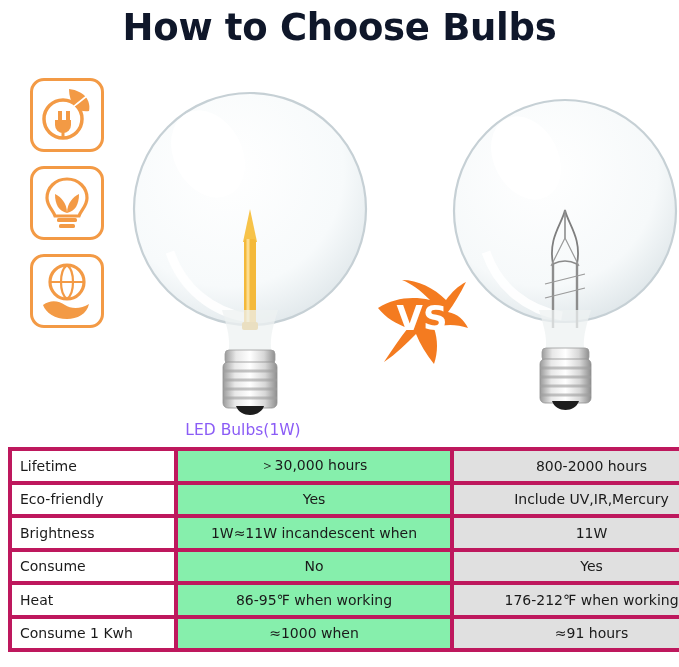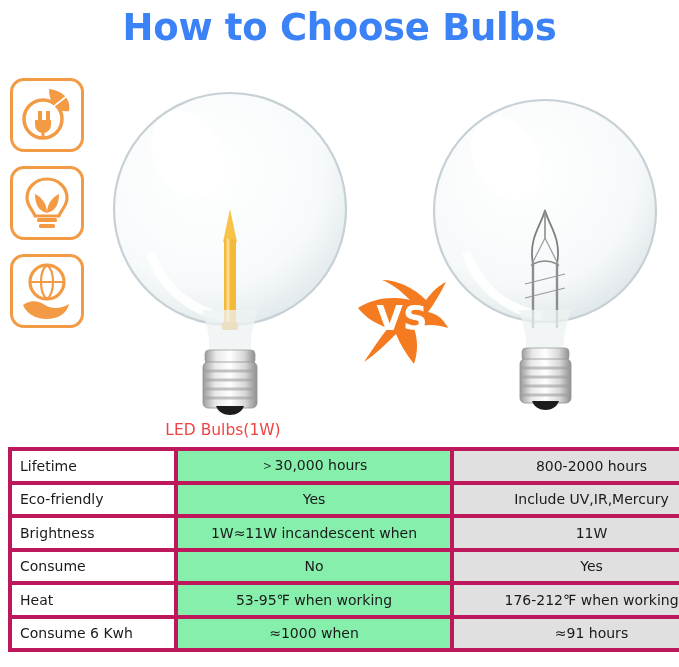--- a/index.html
+++ b/index.html
@@ -16,30 +16,31 @@
     position: relative;
   }
 
   
   #title {
     text-align: center;
     font-family: "DejaVu Sans", sans-serif;
     font-weight: bold;
     font-size: 37px;
     letter-spacing: -0.3px;
-    color: #3b82f6;
+    color: #0f172a;
     margin: 6px 0 0 0;
     line-height: 44px;
   }
 
   
   #hero {
     position: relative;
     width: 548px;
     height: 395px;
+    margin-left: 20px;
   }
 
   
   #icon-column {
     position: absolute;
     left: 10px;
     top: 28px;
     width: 78px;
   }
   .icon-box {
@@ -51,21 +52,21 @@
     box-sizing: border-box;
     position: relative;
     background: #ffffff;
   }
   .icon-box svg { position: absolute; left: 0; top: 0; }
 
   
   .caption {
     position: absolute;
     font-size: 15.5px;
-    color: #ef4444;
+    color: #8b5cf6;
     text-align: center;
     font-family: "DejaVu Sans", sans-serif;
   }
   #caption-led { left: 108px; top: 371px; width: 230px; }
   #caption-inc { left: 378px; top: 371px; width: 290px; }
 
   
   #vs-mark {
     position: absolute;
     left: 352px;
@@ -240,22 +241,22 @@
       <td class="col-led">1W≈11W incandescent when</td>
       <td class="col-inc">11W</td>
     </tr>
     <tr>
       <td class="col-label">Consume</td>
       <td class="col-led">No</td>
       <td class="col-inc">Yes</td>
     </tr>
     <tr>
       <td class="col-label">Heat</td>
-      <td class="col-led">53-95℉ when working</td>
+      <td class="col-led">86-95℉ when working</td>
       <td class="col-inc">176-212℉ when working</td>
     </tr>
     <tr>
-      <td class="col-label">Consume 6 Kwh</td>
+      <td class="col-label">Consume 1 Kwh</td>
       <td class="col-led">≈1000 when</td>
       <td class="col-inc">≈91 hours</td>
     </tr>
   </tbody>
 </table>
 
 </body></html>

